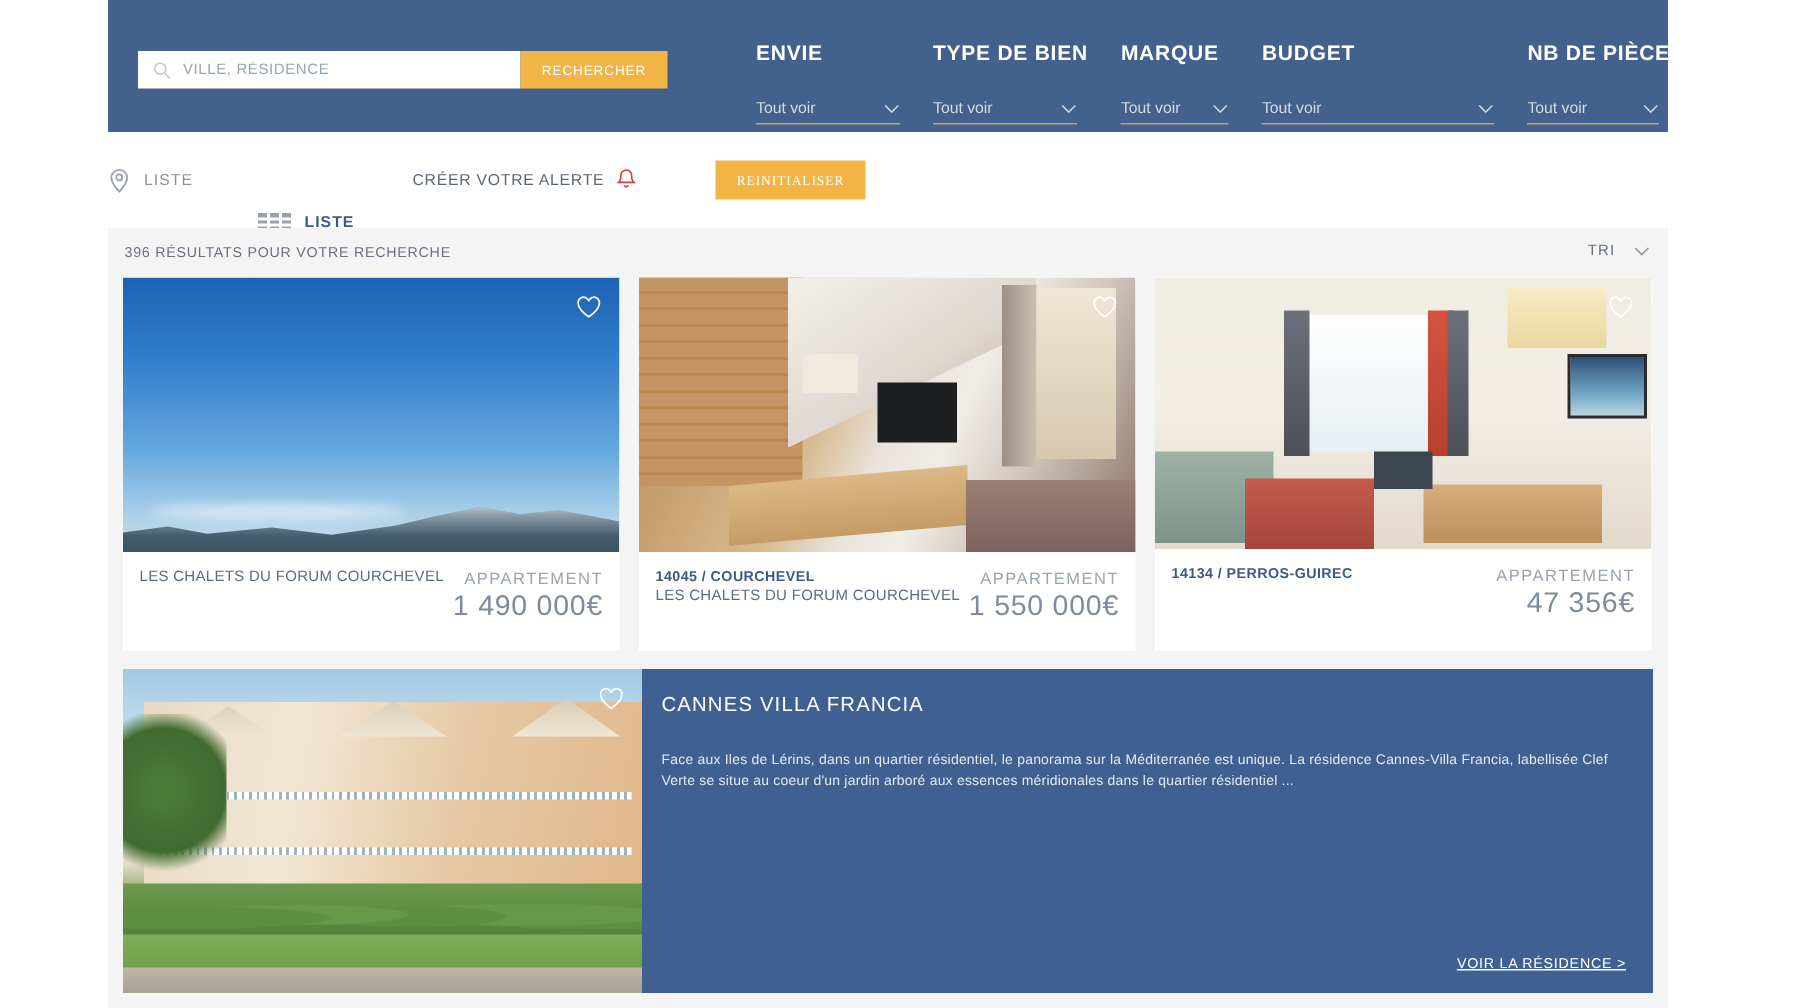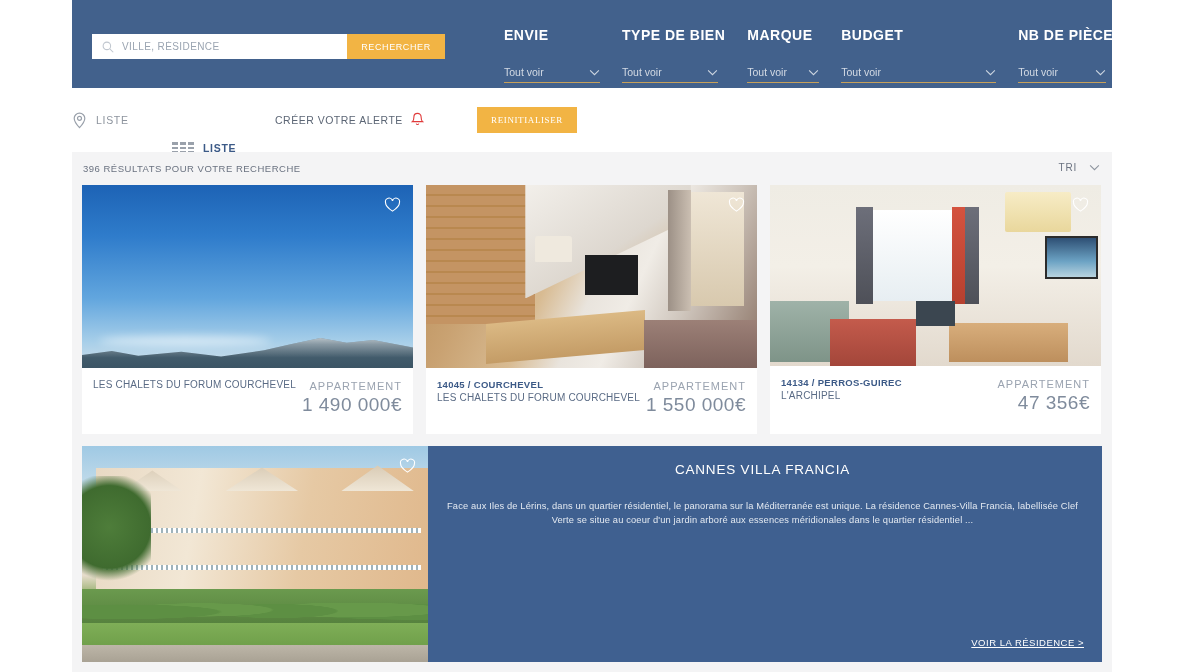--- a/index.html
+++ b/index.html
@@ -480,21 +480,20 @@
     overflow: hidden;
     flex: 0 0 auto;
   }
 
   .featured-panel {
     position: relative;
     flex: 1 1 auto;
     background: #3f6090;
     padding: 16px 18px 0 13px;
     box-sizing: border-box;
-    text-align: center;
   }
 
   .featured-title {
     font-size: 13.5px;
     color: #ffffff;
     letter-spacing: .8px;
     margin-bottom: 22px;
   }
 
   .featured-desc {
@@ -693,21 +692,20 @@
             <div class="sofa-r"></div>
             <div class="tbl"></div>
             <div class="laptop"></div>
           </div>
           <svg class="heart" viewBox="0 0 18 16">
             <path d="M9 14.5S1.6 9.8 1.6 5.4A3.6 3.6 0 0 1 9 3.6a3.6 3.6 0 0 1 7.4 1.8c0 4.4-7.4 9.1-7.4 9.1z" fill="none" stroke="#ffffff" stroke-width="1.2"></path>
           </svg>
         </div>
         <div class="card-body">
           <div class="card-ref">14134 / PERROS-GUIREC</div>
-          <div class="card-residence">L'ARCHIPEL</div>
           <div class="card-type">APPARTEMENT</div>
           <div class="card-price">47 356€</div>
         </div>
       </div>
 
     </div>
 
     <div class="featured">
       <div class="featured-media">
         <div class="img-villa">

